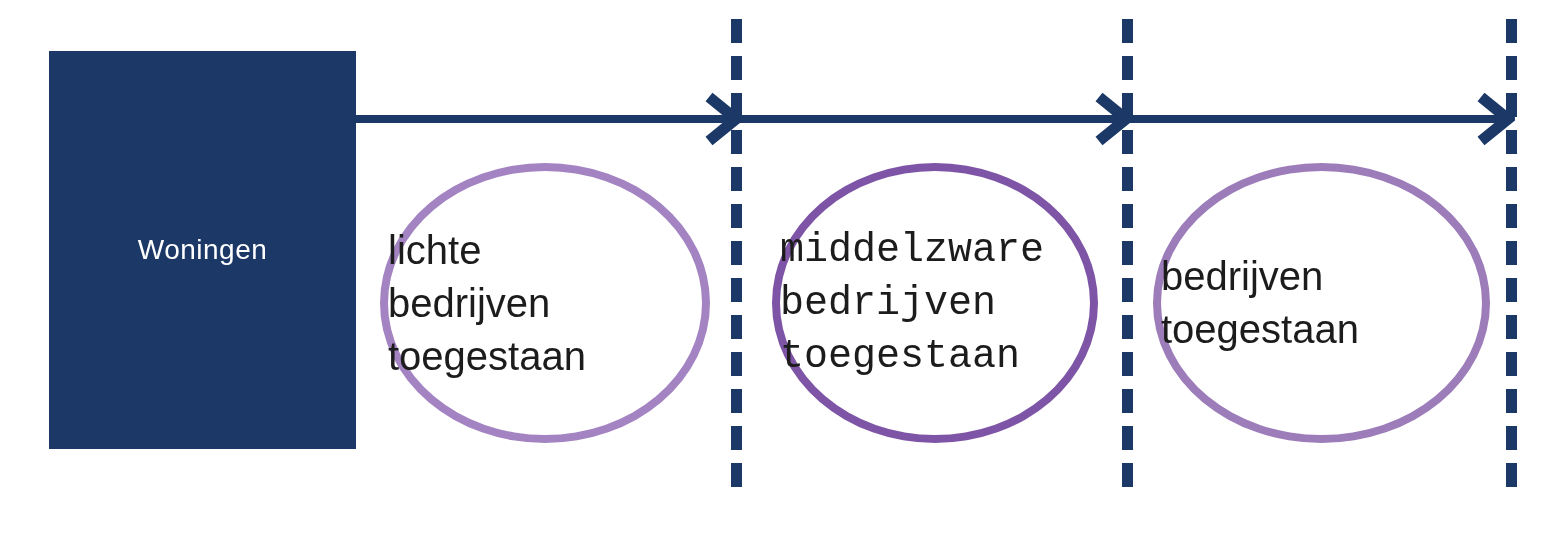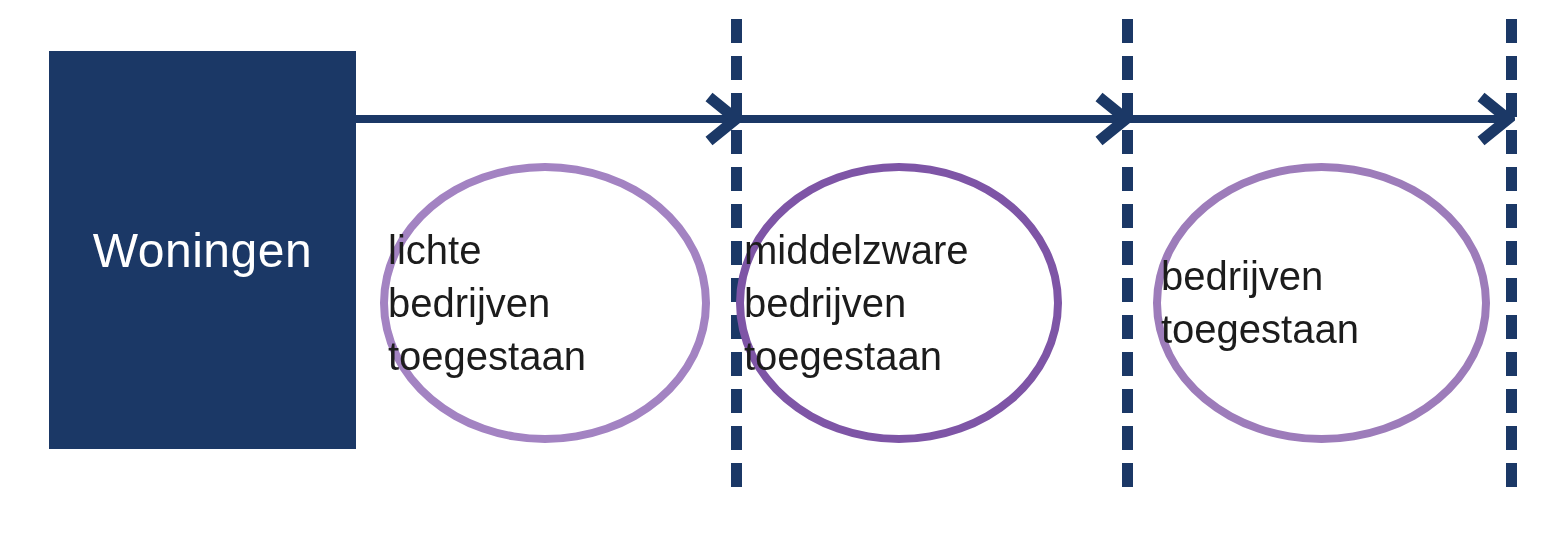--- a/index.html
+++ b/index.html
@@ -26,21 +26,21 @@
     position: absolute;
     left: 49px; top: 51px;
     width: 307px; height: 398px;
     background: var(--navy);
     display: flex;
     align-items: center;
     justify-content: center;
   }
   .source-box span {
     color: #ffffff;
-    font-size: 48px;
+    font-size: 28px;
     letter-spacing: 0.5px;
   }
 
   
   .arrow-shaft {
     position: absolute;
     left: 356px; top: 115px;
     width: 1153px; height: 8px;
     background: var(--navy);
   }
@@ -80,21 +80,21 @@
     display: flex;
     flex-direction: column;
     align-items: flex-start;
     justify-content: center;
     text-align: center;
     color: var(--ink);
     font-size: 40px;
     line-height: 53px;
   }
   .zone-1 { left: 380px; width: 330px; border: 8px solid var(--purple-light); }
-  .zone-2 { left: 736px; width: 326px; border: 8px solid var(--purple-dark); }
+  .zone-2 { left: 772px; width: 326px; border: 8px solid var(--purple-dark); font-family: Liberation Mono, monospace; }
   .zone-3 { left: 1153px; width: 337px; border: 8px solid var(--purple-medium); }
 </style>
 </head>
 <body>
 
 <div class="diagram">
 
   <div class="source-box">
     <span>Woningen</span>
   </div>

